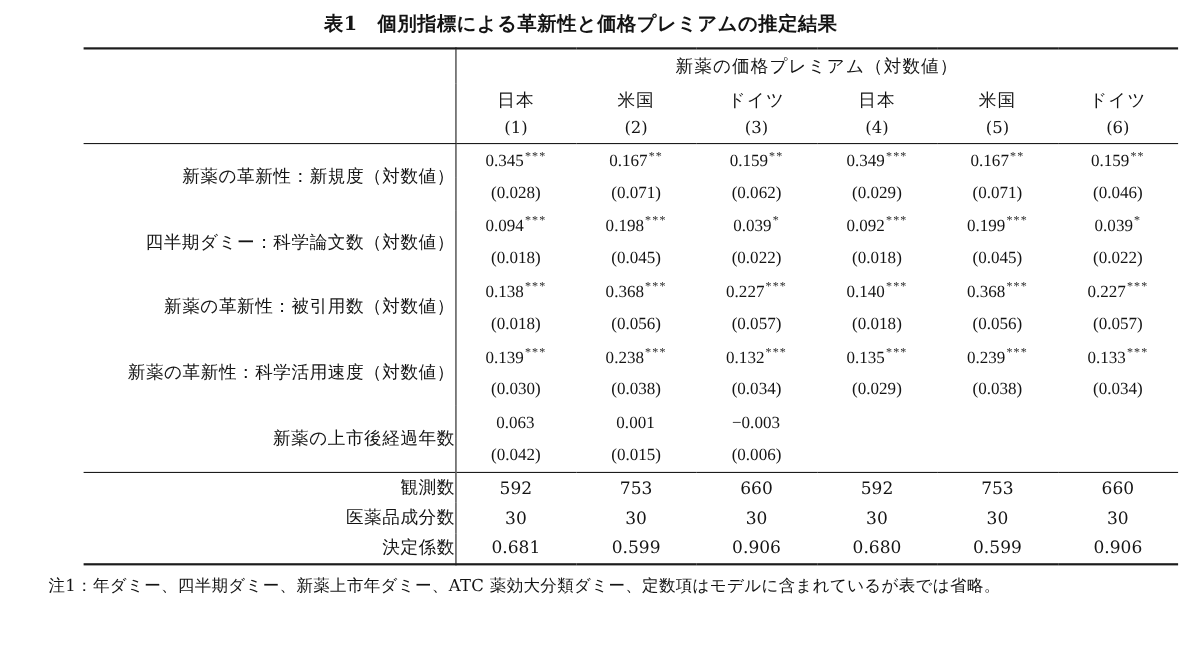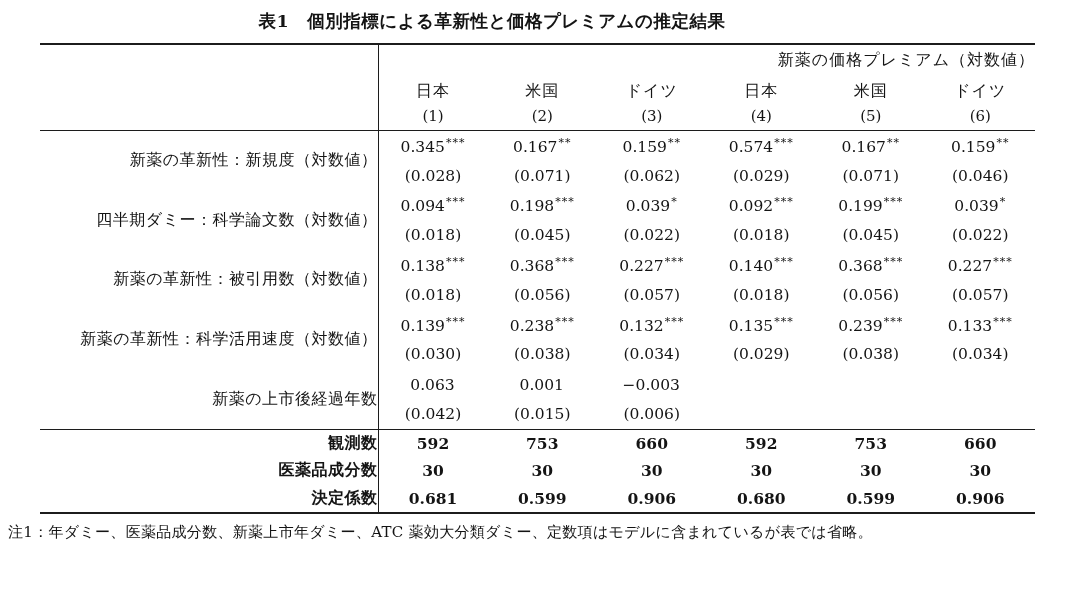--- a/index.html
+++ b/index.html
@@ -2,57 +2,57 @@
 <html><head>
 <meta charset="utf-8">
 <style>
   html,body { margin:0; padding:0; background:#ffffff; }
   body {
     width:1074px; height:591px; overflow:hidden;
     font-family:"DejaVu Serif","Liberation Serif",serif;
     color:#141414;
     -webkit-font-smoothing:antialiased;
   }
-  .page { position:relative; width:984px; height:591px; box-sizing:border-box; padding-top:9px; }
+  .page { position:relative; width:984px; height:591px; box-sizing:border-box; padding-top:9px;margin-left:36px; }
 
   .title {
     text-align:center; font-weight:bold; font-size:17.5px;
     letter-spacing:0.5px; margin:0 0 10px 0;
   }
 
   table.results {
     border-collapse:collapse; table-layout:fixed;
     margin-left:40px; width:995px;
     border-top:2px solid #1c1c1c;
     border-bottom:2px solid #1c1c1c;
   }
   col.lblcol { width:338px; }
   th, td { padding:0; font-weight:normal; }
 
   .corner, .lbl { border-right:1.3px solid #1c1c1c; }
   .corner { border-bottom:1.3px solid #1c1c1c; }
 
   .group {
-    font-size:16px; text-align:right; height:31px; vertical-align:middle;
+    font-size:16px; text-align:center; height:31px; vertical-align:middle;
     letter-spacing:1px;
   }
   tr.country-row th { border-bottom:1.3px solid #1c1c1c; text-align:center; vertical-align:top; }
   .cname { font-size:16px; line-height:30px; height:30px; letter-spacing:1px; }
   .cnum  { font-size:15px; line-height:20px; height:24px; }
 
   td.lbl {
     text-align:right; vertical-align:middle;
     font-size:16px; padding-left:14px; letter-spacing:0.5px;
   }
   td.val { text-align:center; font-size:15.5px; }
-  tbody.coef td.val { height:29.8px; vertical-align:middle; }
+  tbody.coef td.val { height:29.8px; vertical-align:middle;font-family:Liberation Serif, serif; }
   .stars {
     font-size:11px; vertical-align:6px; letter-spacing:1px; margin-left:1px;
   }
-  tbody.summary td { height:27.3px; vertical-align:middle;font-weight:bold; }
+  tbody.summary td { height:27.3px; vertical-align:middle; }
   tbody.summary tr.first td { border-top:1.3px solid #1c1c1c; }
 
   .notes { margin:7px 0 0 8px; font-size:15px; line-height:23.5px; letter-spacing:0.3px; }
   .note-line { white-space:nowrap; }
 </style>
 </head>
 <body>
 
 <div class="page">
 
@@ -101,21 +101,21 @@
       </tr>
     </thead>
 
     <tbody class="coef">
 
       <tr>
         <td class="lbl" rowspan="2">新薬の革新性：新規度（対数値）</td>
         <td class="val"><span>0.345</span><span class="stars">***</span></td>
         <td class="val"><span>0.167</span><span class="stars">**</span></td>
         <td class="val"><span>0.159</span><span class="stars">**</span></td>
-        <td class="val"><span>0.574</span><span class="stars">***</span></td>
+        <td class="val"><span>0.349</span><span class="stars">***</span></td>
         <td class="val"><span>0.167</span><span class="stars">**</span></td>
         <td class="val"><span>0.159</span><span class="stars">**</span></td>
       </tr>
       <tr>
         <td class="val">(0.028)</td>
         <td class="val">(0.071)</td>
         <td class="val">(0.062)</td>
         <td class="val">(0.029)</td>
         <td class="val">(0.071)</td>
         <td class="val">(0.046)</td>
@@ -219,16 +219,16 @@
         <td class="val">0.599</td>
         <td class="val">0.906</td>
         <td class="val">0.680</td>
         <td class="val">0.599</td>
         <td class="val">0.906</td>
       </tr>
     </tbody>
   </table>
 
   <div class="notes">
-    <div class="note-line">注1：年ダミー、医薬品成分数、新薬上市年ダミー、ATC 薬効大分類ダミー、定数項はモデルに含まれているが表では省略。</div>
+    <div class="note-line">注1：年ダミー、四半期ダミー、新薬上市年ダミー、ATC 薬効大分類ダミー、定数項はモデルに含まれているが表では省略。</div>
   </div>
 
 </div>
 
 </body></html>

